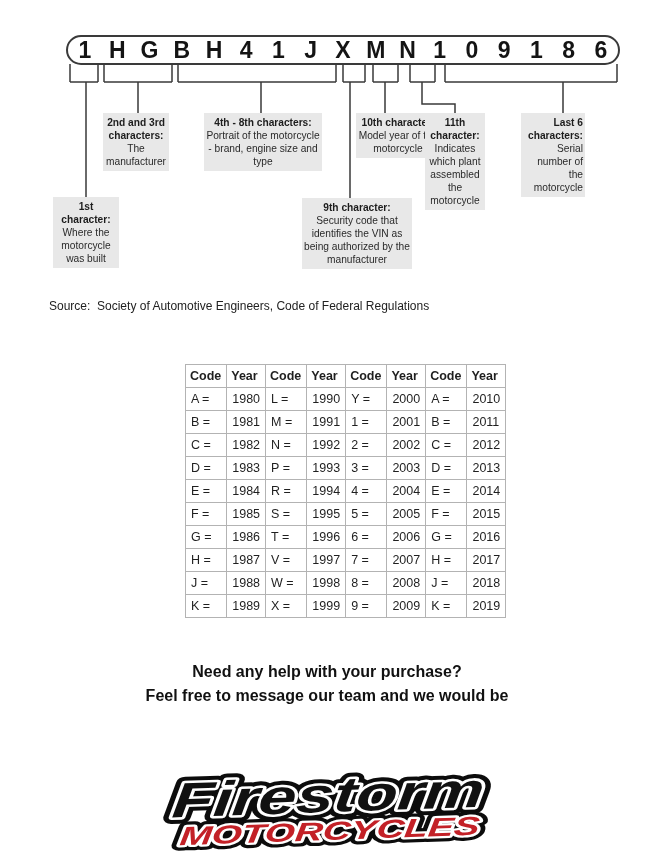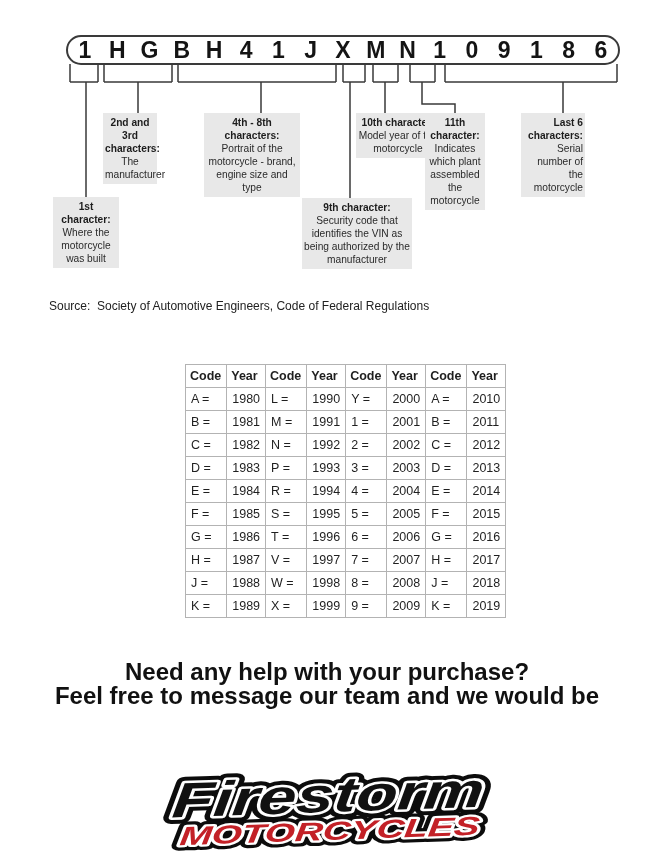--- a/index.html
+++ b/index.html
@@ -88,21 +88,21 @@
   }
   .year-table td.code-cell { width: 37px; text-align: left; }
   .year-table td.year-cell { width: 34px; text-align: left; }
 
   
   .help-text {
     position: absolute;
     left: 0; top: 660px;
     width: 654px;
     text-align: center;
-    font-size: 24px;
+    font-size: 16px;
     font-weight: bold;
     line-height: 24px;
     color: #111;
   }
 
   
   .logo {
     position: absolute;
     left: 50%; top: 768px;
     transform: translateX(-50%) rotate(-2deg);
@@ -142,26 +142,26 @@
       M373 64 V82 M398 64 V82 M373 82 H398 M385 82 V113
       M410 64 V82 M435 64 V82 M410 82 H435 M422 82 V104 H455 V113
       M445 64 V82 M617 64 V82 M445 82 H617 M563 82 V113"></path>
   </svg>
 
   <div class="label-box" style="left:53px; top:197px; width:66px;">
     <div class="lb-title">1st character:</div>
     <div class="lb-body">Where the motorcycle was built</div>
   </div>
 
-  <div class="label-box" style="left:103px; top:113px; width:54px;">
+  <div class="label-box" style="left:103px; top:113px; width:66px;">
     <div class="lb-title">2nd and 3rd characters:</div>
     <div class="lb-body">The manufacturer</div>
   </div>
 
-  <div class="label-box" style="left:204px; top:113px; width:96px;">
+  <div class="label-box" style="left:204px; top:113px; width:118px;">
     <div class="lb-title">4th - 8th characters:</div>
     <div class="lb-body">Portrait of the motorcycle - brand, engine size and type</div>
   </div>
 
   <div class="label-box" style="left:302px; top:198px; width:110px;">
     <div class="lb-title">9th character:</div>
     <div class="lb-body">Security code that identifies the VIN as being authorized by the manufacturer</div>
   </div>
 
   <div class="label-box" style="left:356px; top:113px; width:84px;">

